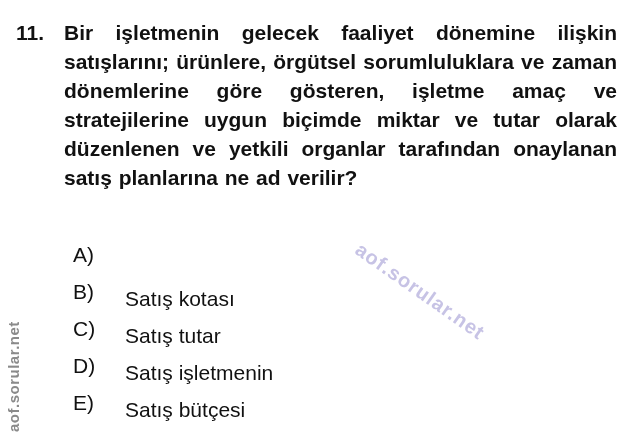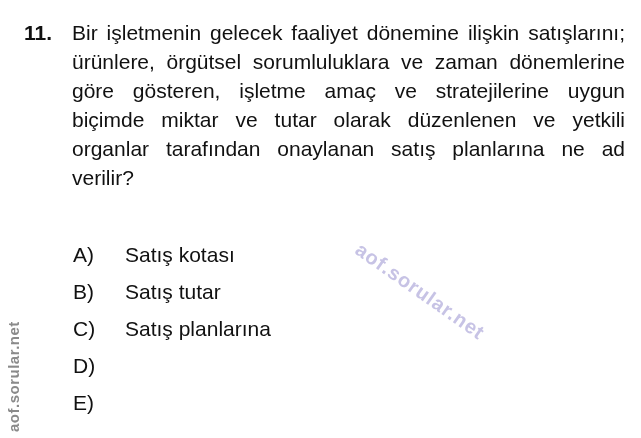--- a/index.html
+++ b/index.html
@@ -6,54 +6,54 @@
   html, body { width: 641px; height: 438px; }
   body {
     font-family: "Liberation Sans", sans-serif;
     background: #ffffff;
     position: relative;
     overflow: hidden;
     color: #111111;
   }
   .question-row {
     position: absolute;
-    left: 24px;
+    left: 16px;
     top: 18px;
     width: 601px;
     display: flex;
   }
   .q-number {
     flex: 0 0 48px;
     font-weight: bold;
     font-size: 21px;
     line-height: 29px;
   }
   .q-text {
     flex: 1;
-    font-weight: normal;
+    font-weight: bold;
     font-size: 21px;
     line-height: 29px;
     text-align: justify;
     text-align-last: left;
     word-spacing: 1px;
   }
   .options {
     position: absolute;
     left: 73px;
     top: 243px;
   }
   .option {
     display: flex;
     align-items: flex-start;
     height: 37px;
     font-size: 21px;
     font-weight: normal;
   }
   .opt-letter { flex: 0 0 52px; }
-  .opt-text { white-space: nowrap; }
+  .opt-text { white-space: nowrap; margin-top: 44px; }
   .wm-diagonal {
     position: absolute;
     left: 364px;
     top: 238px;
     font-size: 20px;
     font-weight: bold;
     letter-spacing: 1px;
     white-space: nowrap;
     transform: rotate(35deg);
     transform-origin: 0 0;
@@ -85,24 +85,25 @@
   <div class="option">
     <span class="opt-letter">A)</span>
     <span class="opt-text">Satış kotası</span>
   </div>
   <div class="option">
     <span class="opt-letter">B)</span>
     <span class="opt-text">Satış tutar</span>
   </div>
   <div class="option">
     <span class="opt-letter">C)</span>
-    <span class="opt-text">Satış planlarına</span>
+    <span class="opt-text">Satış işletmenin</span>
   </div>
   <div class="option">
     <span class="opt-letter">D)</span>
+    <span class="opt-text">Satış bütçesi</span>
   </div>
   <div class="option">
     <span class="opt-letter">E)</span>
   </div>
 </div>
 
 <div class="wm-diagonal" style="color: rgb(199, 195, 229);">aof.sorular.net</div>
 <div class="wm-vertical" style="color: rgb(138, 138, 138);">aof.sorular.net</div>
 
 </body></html>

